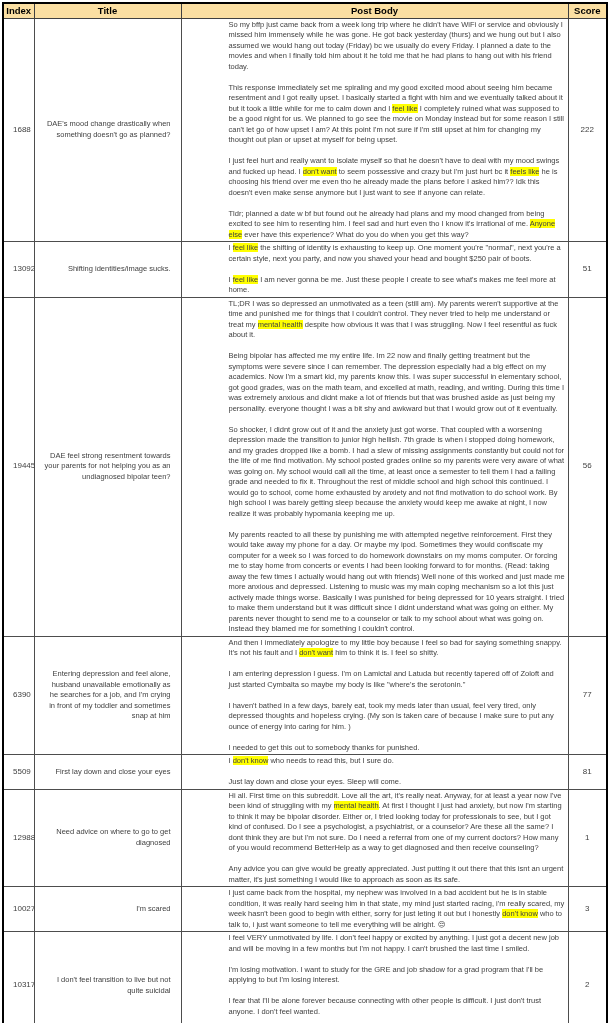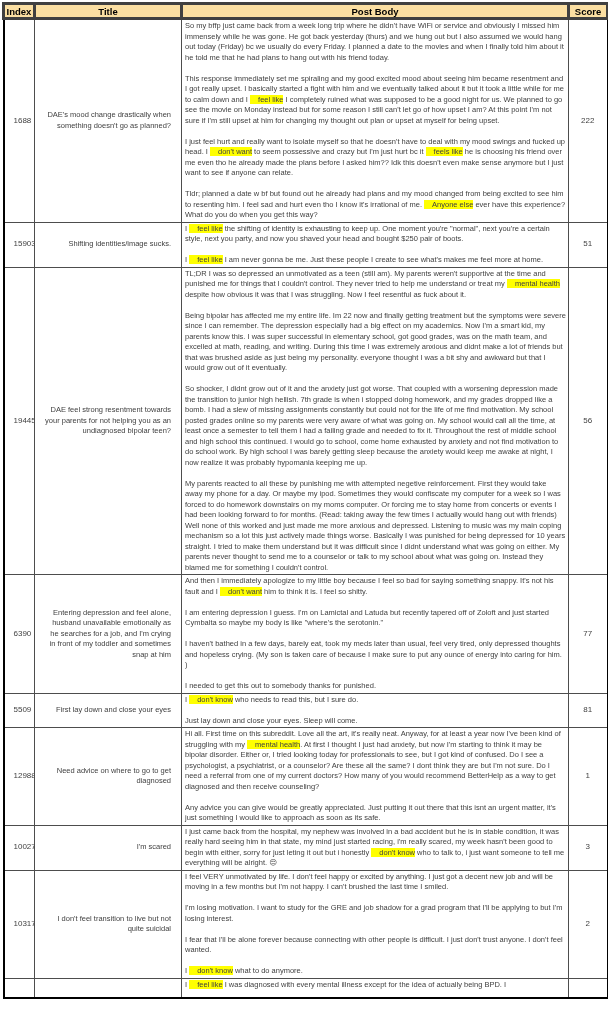--- a/index.html
+++ b/index.html
@@ -1,27 +1,27 @@
 <!DOCTYPE html>
 <html><head>
 <meta charset="utf-8">
 <style>
   * { margin:0; padding:0; box-sizing:border-box; }
   html,body { background:#ffffff; }
   body { font-family:"Liberation Sans","DejaVu Sans",sans-serif; }
   .page { position:relative; width:608px; height:1023px; overflow:hidden; background:#fff; }
   table.posts { border-collapse:collapse; table-layout:fixed; width:604px; margin:2px 0 0 2px; border:2px solid #000; }
-  th { background:#FBDFA2; border:3px solid #404040; font-size:9.5px; font-weight:bold; color:#000;
+  th { background:#FBDFA2; border:1px solid #404040; font-size:9.5px; font-weight:bold; color:#000;
        height:15px; text-align:center; vertical-align:middle; padding:0 1px; }
   td { border:1px solid #4d4d4d; color:#3f3f3f; vertical-align:middle; overflow:hidden; }
   td.index-cell, td.score-cell { text-align:center; font-size:8px; line-height:10.5px; padding:9px; }
   td.title-cell { text-align:right; font-size:7.5px; line-height:10.5px; padding:1px 10px; }
   td.body-cell { vertical-align:top; text-align:left; font-size:7.5px; line-height:10.5px; padding:1px 2px 1px 3px; }
-  .para { min-height:10.5px; word-wrap:break-word; }
-  .hl { background:#FFFF00;padding-left:8px; }
+  .para { min-height:10.5px; word-wrap:break-word;margin-left:44px; }
+  .hl { background:#FFFF00; }
 </style>
 </head>
 <body>
 
 <div class="page">
   <table class="posts">
     <colgroup>
       <col style="width:31px">
       <col style="width:147px">
       <col style="width:387px">
@@ -44,21 +44,21 @@
             <div class="para">&nbsp;</div>
             <div class="para"><span>This response immediately set me spiraling and my good excited mood about seeing him became resentment and I got really upset. I basically started a fight with him and we eventually talked about it but it took a little while for me to calm down and I </span><span class="hl">feel like</span><span> I completely ruined what was supposed to be a good night for us. We planned to go see the movie on Monday instead but for some reason I still can't let go of how upset I am? At this point I'm not sure if I'm still upset at him for changing my thought out plan or upset at myself for being upset.</span></div>
             <div class="para">&nbsp;</div>
             <div class="para"><span>I just feel hurt and really want to isolate myself so that he doesn't have to deal with my mood swings and fucked up head. I </span><span class="hl">don't want</span><span> to seem possessive and crazy but I'm just hurt bc it </span><span class="hl">feels like</span><span> he is choosing his friend over me even tho he already made the plans before I asked him?? Idk this doesn't even make sense anymore but I just want to see if anyone can relate.</span></div>
             <div class="para">&nbsp;</div>
             <div class="para"><span>Tldr; planned a date w bf but found out he already had plans and my mood changed from being excited to see him to resenting him. I feel sad and hurt even tho I know it's irrational of me. </span><span class="hl">Anyone else</span><span> ever have this experience? What do you do when you get this way?</span></div>
           </td>
           <td class="score-cell">222</td>
         </tr>
         <tr>
-          <td class="index-cell">15903</td>
+          <td class="index-cell">13092</td>
           <td class="title-cell">Shifting identities/image sucks.</td>
           <td class="body-cell">
             <div class="para"><span>I </span><span class="hl">feel like</span><span> the shifting of identity is exhausting to keep up. One moment you're "normal", next you're a certain style, next you party, and now you shaved your head and bought $250 pair of boots.</span></div>
             <div class="para">&nbsp;</div>
             <div class="para"><span>I </span><span class="hl">feel like</span><span> I am never gonna be me. Just these people I create to see what's makes me feel more at home.</span></div>
           </td>
           <td class="score-cell">51</td>
         </tr>
         <tr>
           <td class="index-cell">19445</td>

